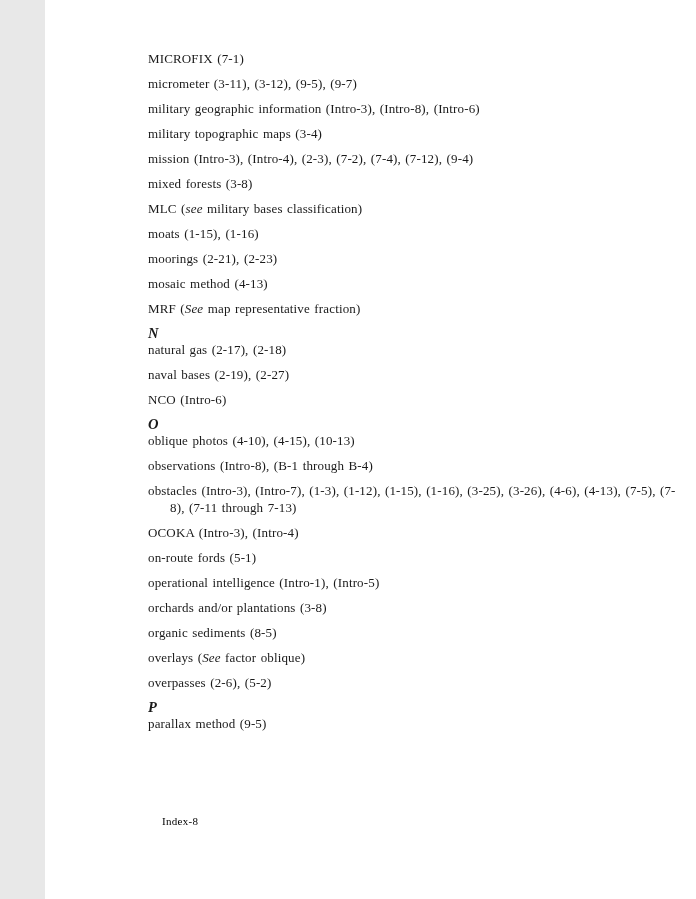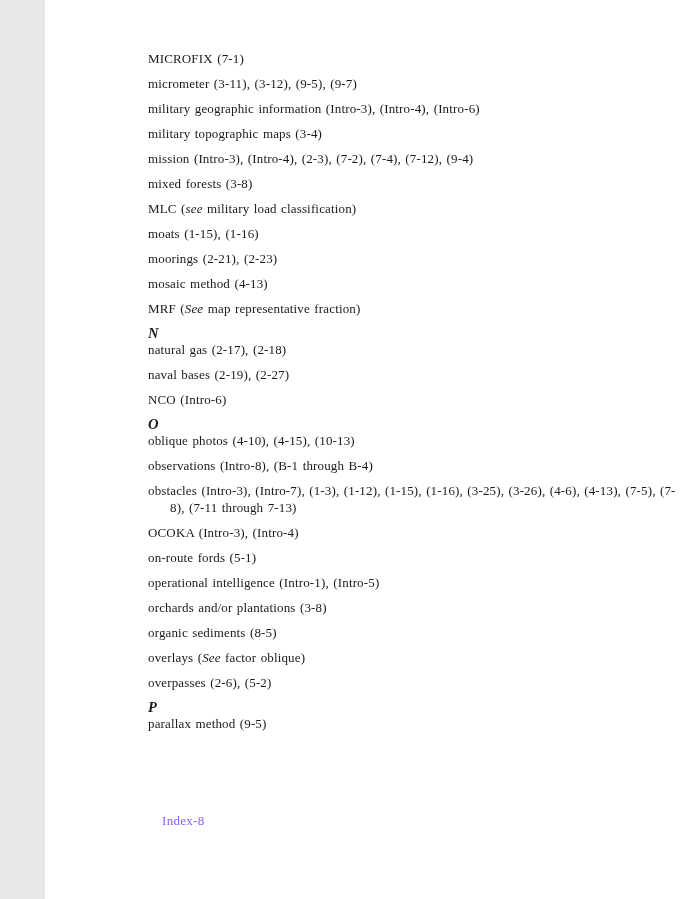--- a/index.html
+++ b/index.html
@@ -40,38 +40,38 @@
     font-size: 14.5px;
     line-height: 16px;
     font-weight: bold;
     font-style: italic;
     margin: 5px 0 0 0;
   }
   .footer {
     position: absolute;
     left: 117px;
     top: 812px;
-    font-size: 13px;
+    font-size: 11px;
     line-height: 18px;
-    color: #8b5cf6;
+    color: #000000;
     letter-spacing: 0.3px;
   }
 </style>
 </head>
 <body>
 
 <div class="page">
   <div class="content">
       <div class="entry"><span>MICROFIX (7-1)</span></div>
       <div class="entry"><span>micrometer (3-11), (3-12), (9-5), (9-7)</span></div>
-      <div class="entry"><span>military geographic information (Intro-3), (Intro-4), (Intro-6)</span></div>
+      <div class="entry"><span>military geographic information (Intro-3), (Intro-8), (Intro-6)</span></div>
       <div class="entry"><span>military topographic maps (3-4)</span></div>
       <div class="entry"><span>mission (Intro-3), (Intro-4), (2-3), (7-2), (7-4), (7-12), (9-4)</span></div>
       <div class="entry"><span>mixed forests (3-8)</span></div>
-      <div class="entry"><span>MLC (</span><i>see</i><span> military load classification)</span></div>
+      <div class="entry"><span>MLC (</span><i>see</i><span> military bases classification)</span></div>
       <div class="entry"><span>moats (1-15), (1-16)</span></div>
       <div class="entry"><span>moorings (2-21), (2-23)</span></div>
       <div class="entry"><span>mosaic method (4-13)</span></div>
       <div class="entry"><span>MRF (</span><i>See</i><span> map representative fraction)</span></div>
       <div class="sec-header">N</div>
       <div class="entry"><span>natural gas (2-17), (2-18)</span></div>
       <div class="entry"><span>naval bases (2-19), (2-27)</span></div>
       <div class="entry"><span>NCO (Intro-6)</span></div>
       <div class="sec-header">O</div>
       <div class="entry"><span>oblique photos (4-10), (4-15), (10-13)</span></div>

